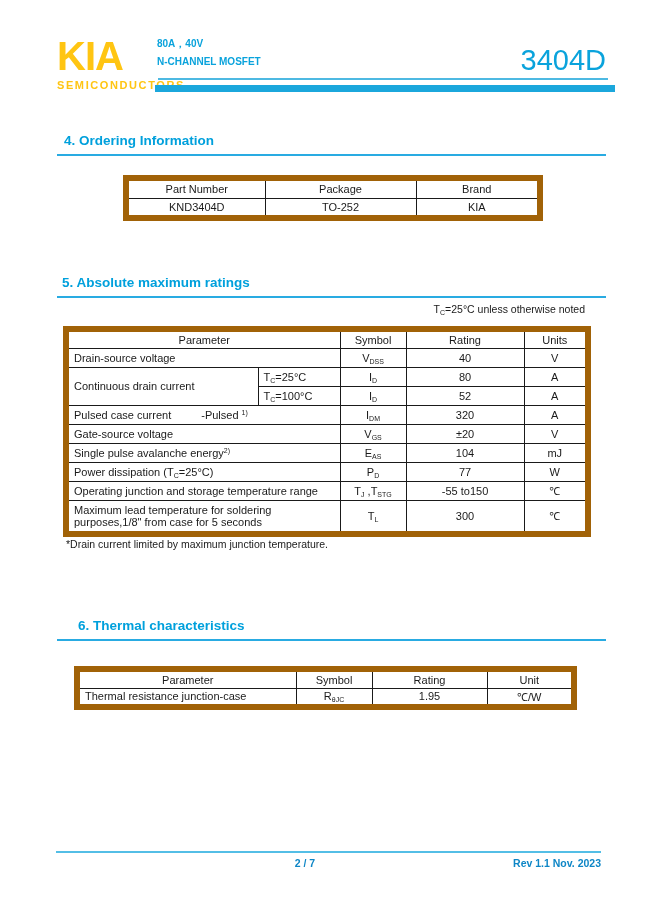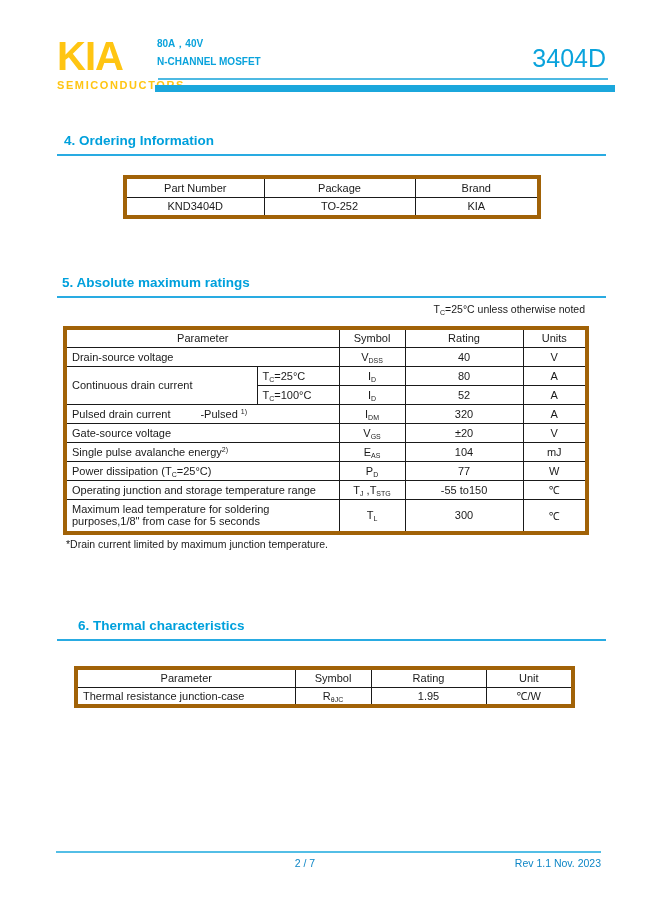--- a/index.html
+++ b/index.html
@@ -7,47 +7,47 @@
   .page {
     position:relative; width:649px; height:917px; background:#ffffff;
     margin:0 auto; overflow:hidden; color:#1a1a1a;
   }
   .abs { position:absolute; }
 
   
   .logo-text { font-size:40px; font-weight:bold; color:#ffc512; letter-spacing:-1px; line-height:1; }
   .logo-sub  { font-size:11px; font-weight:bold; color:#ffc512; letter-spacing:1.6px; }
   .prod-line { font-size:10px; font-weight:bold; color:#0aa3dc; line-height:18px; }
-  .big-part  { font-size:25px; color:#0aa3dc; line-height:1; }
+  .big-part  { font-size:29px; color:#0aa3dc; line-height:1; }
   .hdr-thin  { height:2px; background:#4db9e2; }
   .hdr-bar   { height:7px; background:#1ba7dc; }
 
   
   .sec-title { font-size:13.5px; font-weight:bold; color:#00a0dc; }
   .sec-rule  { height:2px; background:#29abe2; }
 
   
   table { border-collapse:collapse; table-layout:fixed; }
-  .tbl  { border:4px solid #a16207; }
+  .tbl  { border:6px solid #a16207; }
   .tbl td {
     border:1px solid #1a1a1a; font-size:11px; color:#1a1a1a;
     text-align:center; vertical-align:middle; height:19px; padding:0 3px;
     overflow:hidden; white-space:nowrap;
   }
   .tbl td.left { text-align:left; padding-left:5px; white-space:normal; }
   .tbl tr.tall td { height:34px; }
   .ord td { height:20px; }
   sub { font-size:7px; vertical-align:-2px; line-height:0; }
   sup { font-size:7px; vertical-align:4px; line-height:0; }
   .gap-left { margin-left:30px; }
   .note, .footnote { font-size:10.5px; color:#1a1a1a; }
 
   
   .foot-line { height:2px; background:#53bee6; }
-  .foot-text { font-size:10.5px; font-weight:normal; color:#0e86c6; }
+  .foot-text { font-size:10.5px; font-weight:bold; color:#0e86c6; }
 </style>
 </head>
 <body>
 
 <div class="page">
 
   <div class="abs" style="left:57px; top:36px;">
     <div class="logo-text">KIA</div>
     <div class="logo-sub" style="margin-top:3px;">SEMICONDUCTORS</div>
   </div>
@@ -118,21 +118,21 @@
       <td>80</td>
       <td>A</td>
     </tr>
     <tr>
       <td class="left"><span>T</span><sub>C</sub><span>=100°C</span></td>
       <td><span>I</span><sub>D</sub></td>
       <td>52</td>
       <td>A</td>
     </tr>
     <tr>
-      <td colspan="2" class="left"><span>Pulsed drain current</span><span class="gap-left">-Pulsed </span><sup>1)</sup></td>
+      <td colspan="2" class="left"><span>Pulsed case current</span><span class="gap-left">-Pulsed </span><sup>1)</sup></td>
       <td><span>I</span><sub>DM</sub></td>
       <td>320</td>
       <td>A</td>
     </tr>
     <tr>
       <td colspan="2" class="left">Gate-source voltage</td>
       <td><span>V</span><sub>GS</sub></td>
       <td>±20</td>
       <td>V</td>
     </tr>

